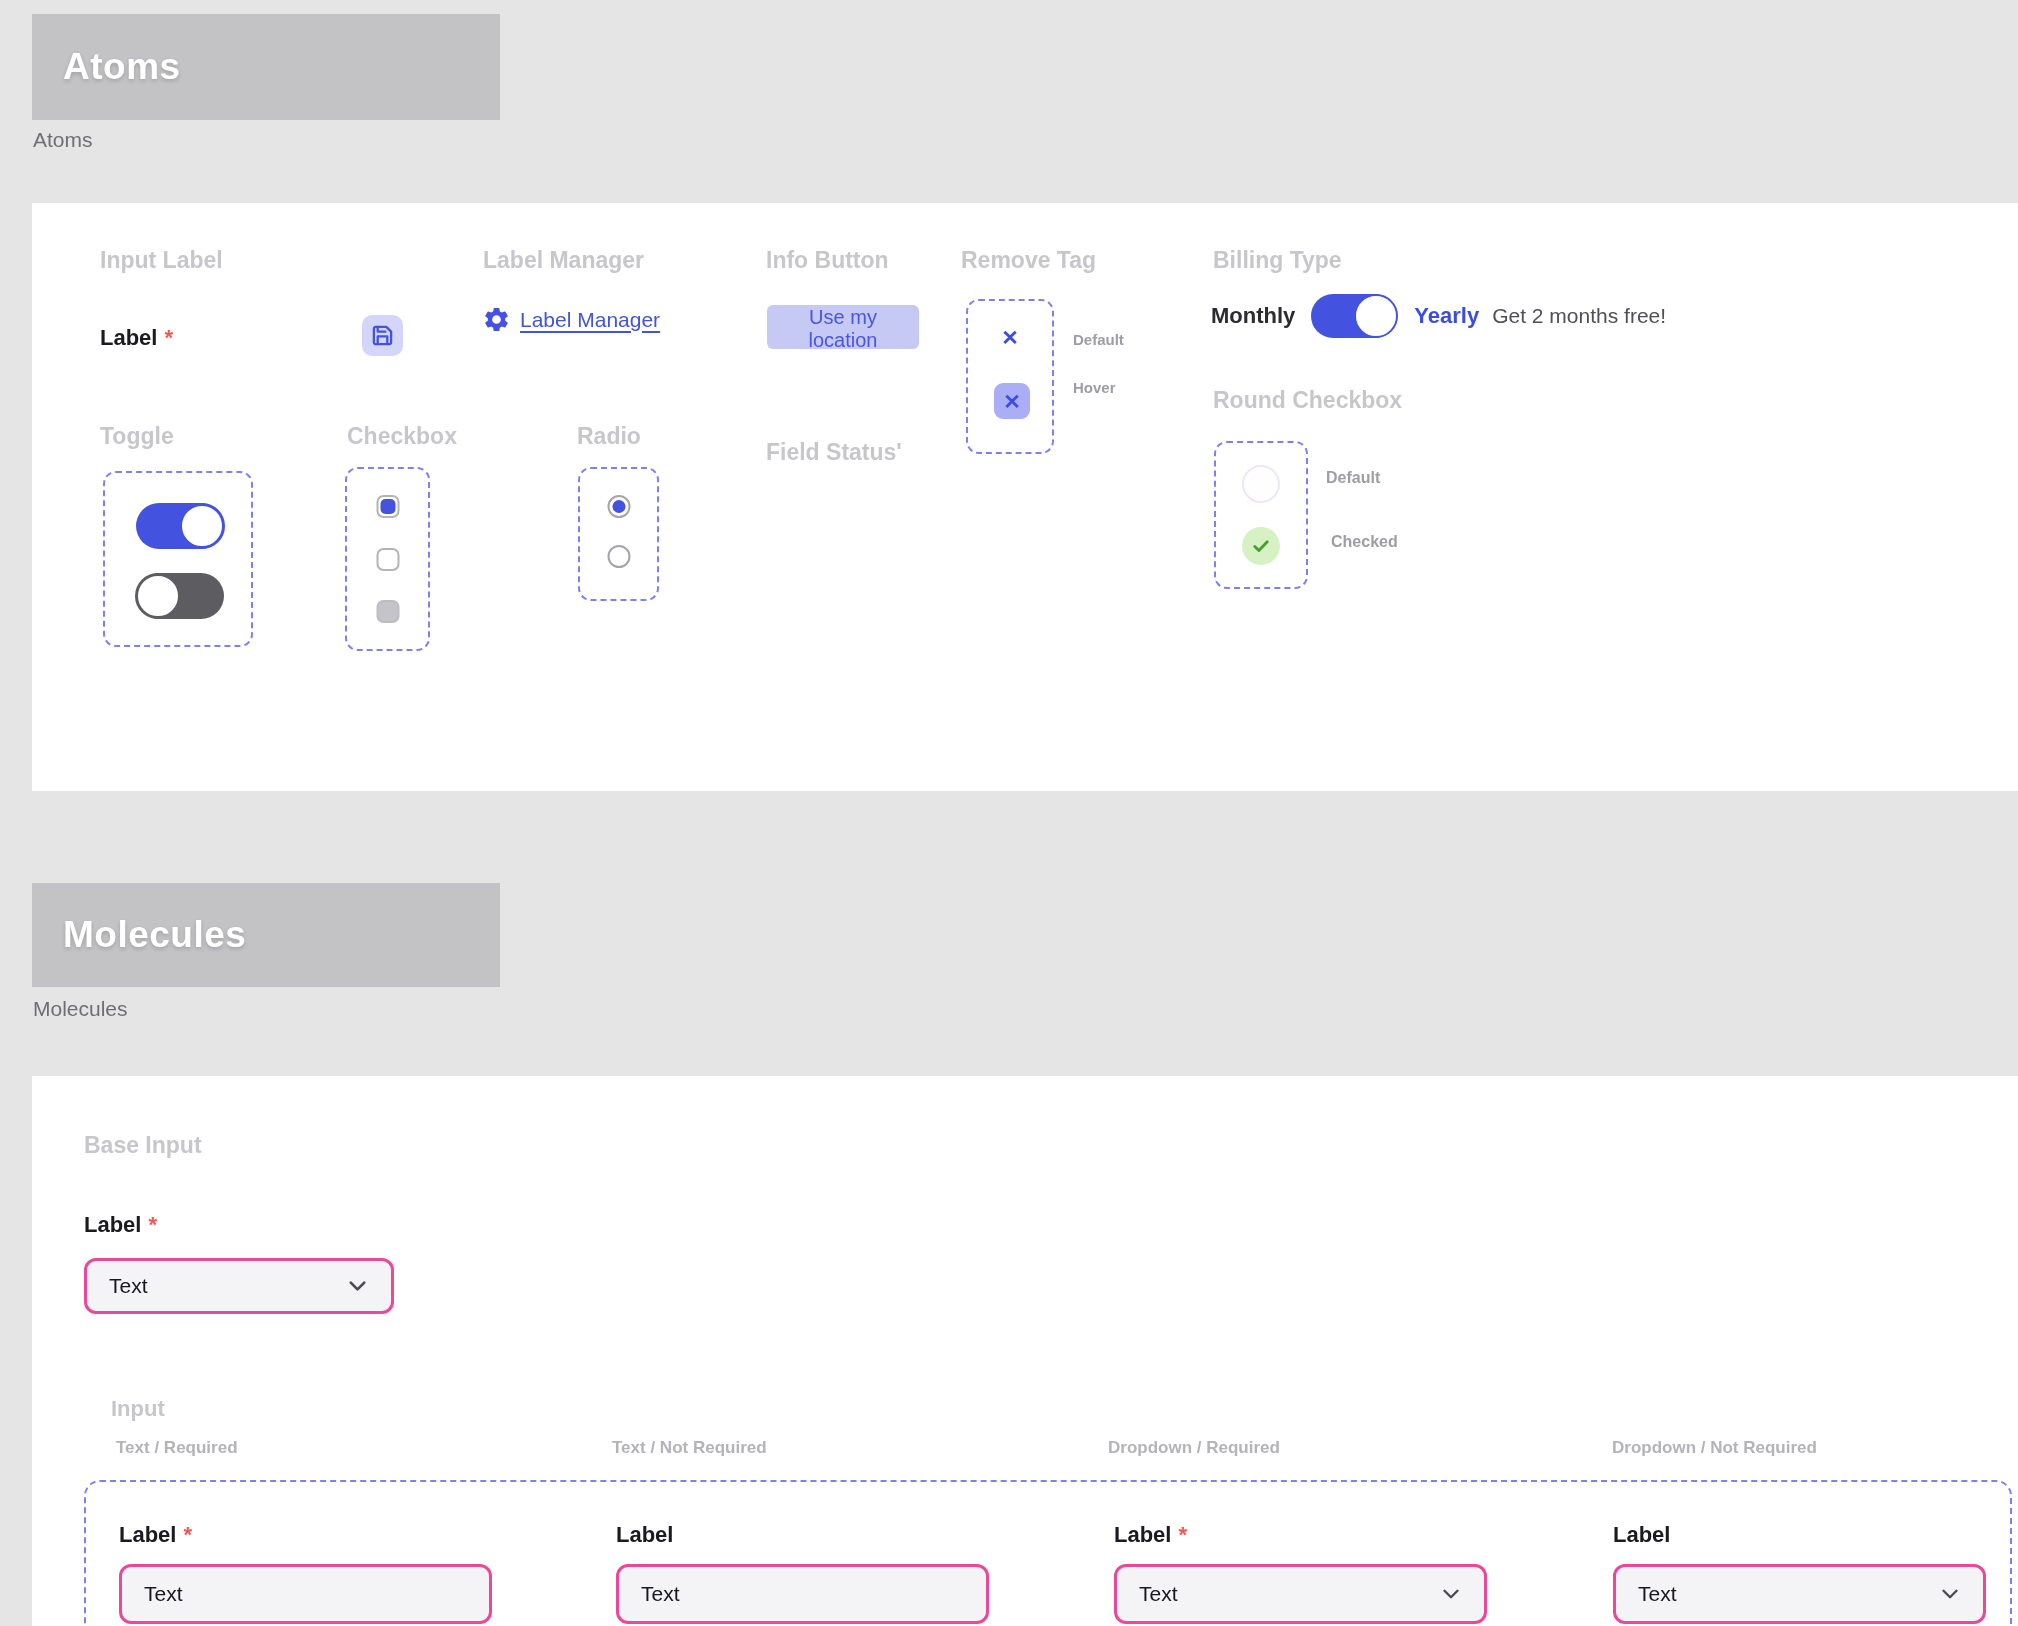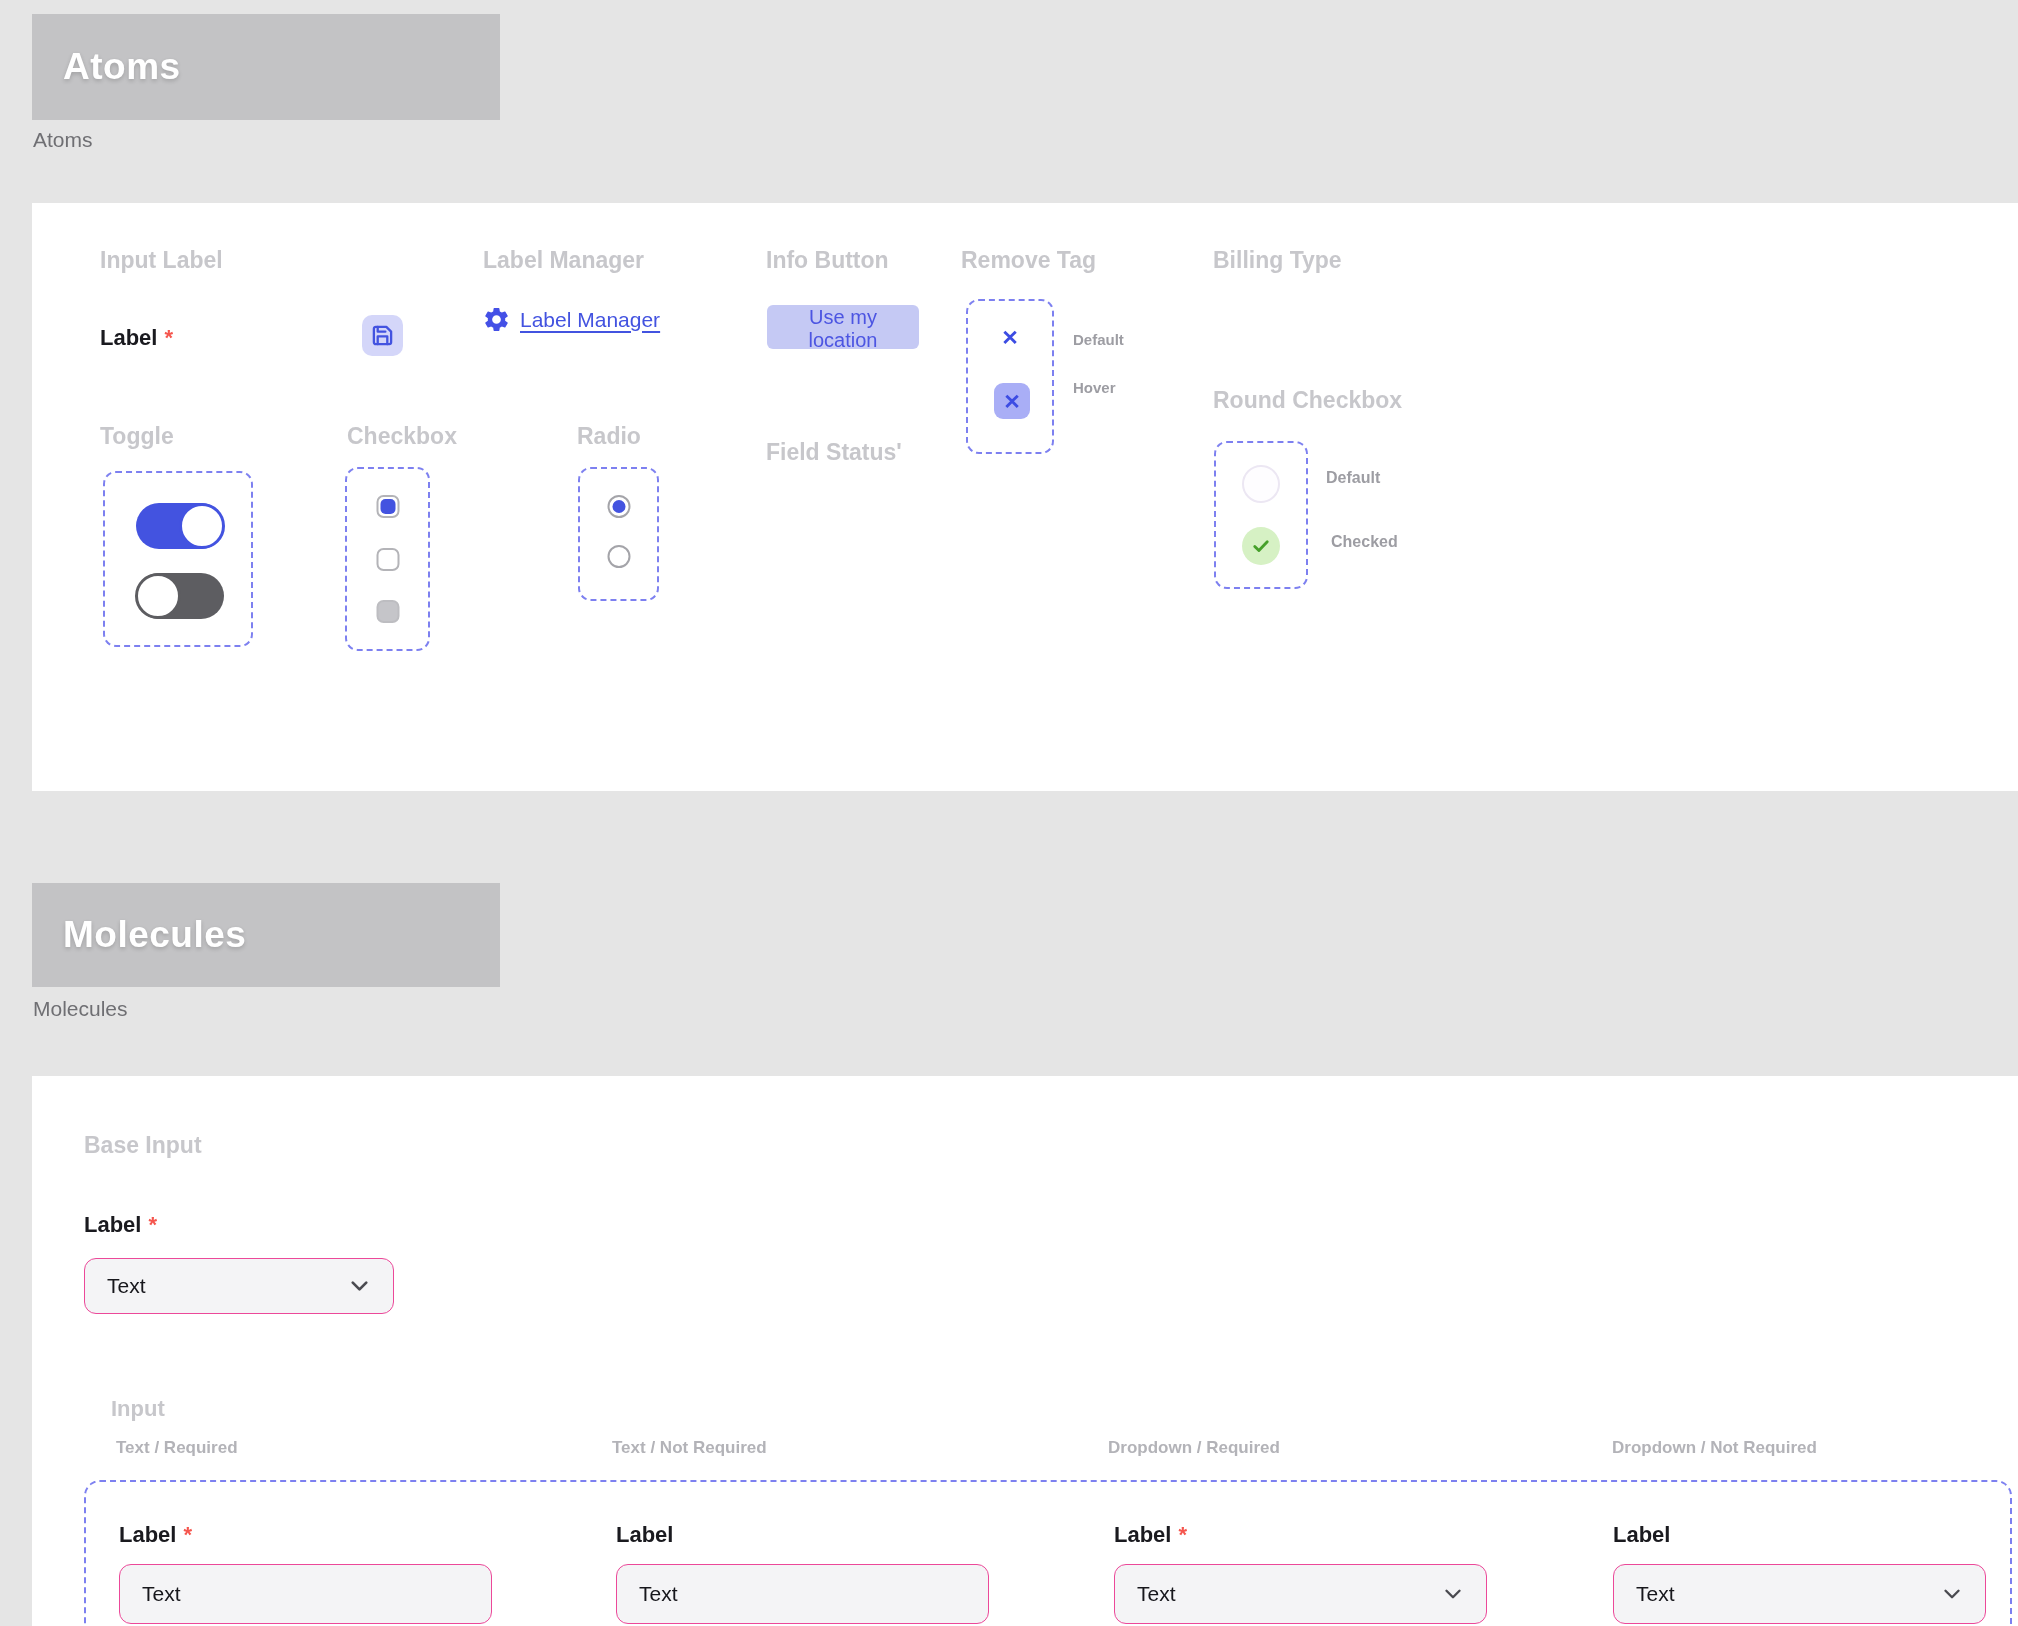--- a/index.html
+++ b/index.html
@@ -46,21 +46,21 @@
   .radio .dot{position:absolute;inset:3px;background:#4353e0;border-radius:50%;}
   .badge{position:absolute;left:50%;transform:translateX(-50%);display:flex;align-items:center;justify-content:center;gap:11px;border-radius:8px;white-space:nowrap;}
   .badge.saving{top:30px;width:114px;height:40px;background:#efeff1;color:#58585e;font-size:20px;}
   .badge.done{top:84px;width:133px;height:46px;background:#daf2c3;color:#2d7c17;font-size:22px;font-weight:600;}
   .badge.error{top:141px;width:125px;height:43px;background:#fbdcd7;color:#c23b2e;font-size:21px;}
   .warn-glyph{font-size:24px;color:#c23b2e;line-height:1;}
   .round{position:absolute;left:50%;transform:translateX(-50%);width:38px;height:38px;border-radius:50%;box-sizing:border-box;cursor:pointer;}
   .round.default{top:22px;background:#fefdff;border:2px solid #ece7f3;}
   .round.checked{top:84px;background:#d6f1c4;display:flex;align-items:center;justify-content:center;}
   
-  .field{position:absolute;background:#f4f4f6;border:1px solid #ec4899;border-radius:12px;display:flex;align-items:center;box-sizing:border-box;cursor:text;}
+  .field{position:absolute;background:#f4f4f6;border:3px solid #ec4899;border-radius:12px;display:flex;align-items:center;box-sizing:border-box;cursor:text;}
   .field.select{cursor:pointer;}
   .field .val{font-size:21px;color:#17171c;padding-left:22px;}
   .field .chev{position:absolute;right:20px;top:50%;transform:translateY(-50%);display:flex;}
   .igroup{position:absolute;width:373px;}
   .igroup .dark-label{left:0;top:0;}
   .igroup .field{left:0;top:42px;width:373px;height:60px;}
 </style>
 </head>
 <body>
 
@@ -106,20 +106,28 @@
         <span class="x-glyph">✕</span>
       </div>
       <div class="x-hover">
         <span class="x-glyph">✕</span>
       </div>
     </div>
     <div class="state-lbl" style="left:1041px;top:128px;">Default</div>
     <div class="state-lbl" style="left:1041px;top:176px;">Hover</div>
 
     <div class="sec-h" style="left:1181px;top:44px;">Billing Type</div>
+    <div class="billing-row" style="left:1179px;top:90px;">
+      <span class="billing-monthly">Monthly</span>
+      <div class="pill on billing">
+          <div class="knob"></div>
+        </div>
+      <span class="billing-yearly">Yearly</span>
+      <span class="billing-promo">Get 2 months free!</span>
+    </div>
 
     <div class="sec-h" style="left:68px;top:220px;">Toggle</div>
     <div class="dashed" style="left:71px;top:268px;width:150px;height:176px;">
       <div class="tgl on" style="top:30px;">
           <div class="knob"></div>
         </div>
       <div class="tgl off" style="top:100px;">
           <div class="knob"></div>
         </div>
     </div>

